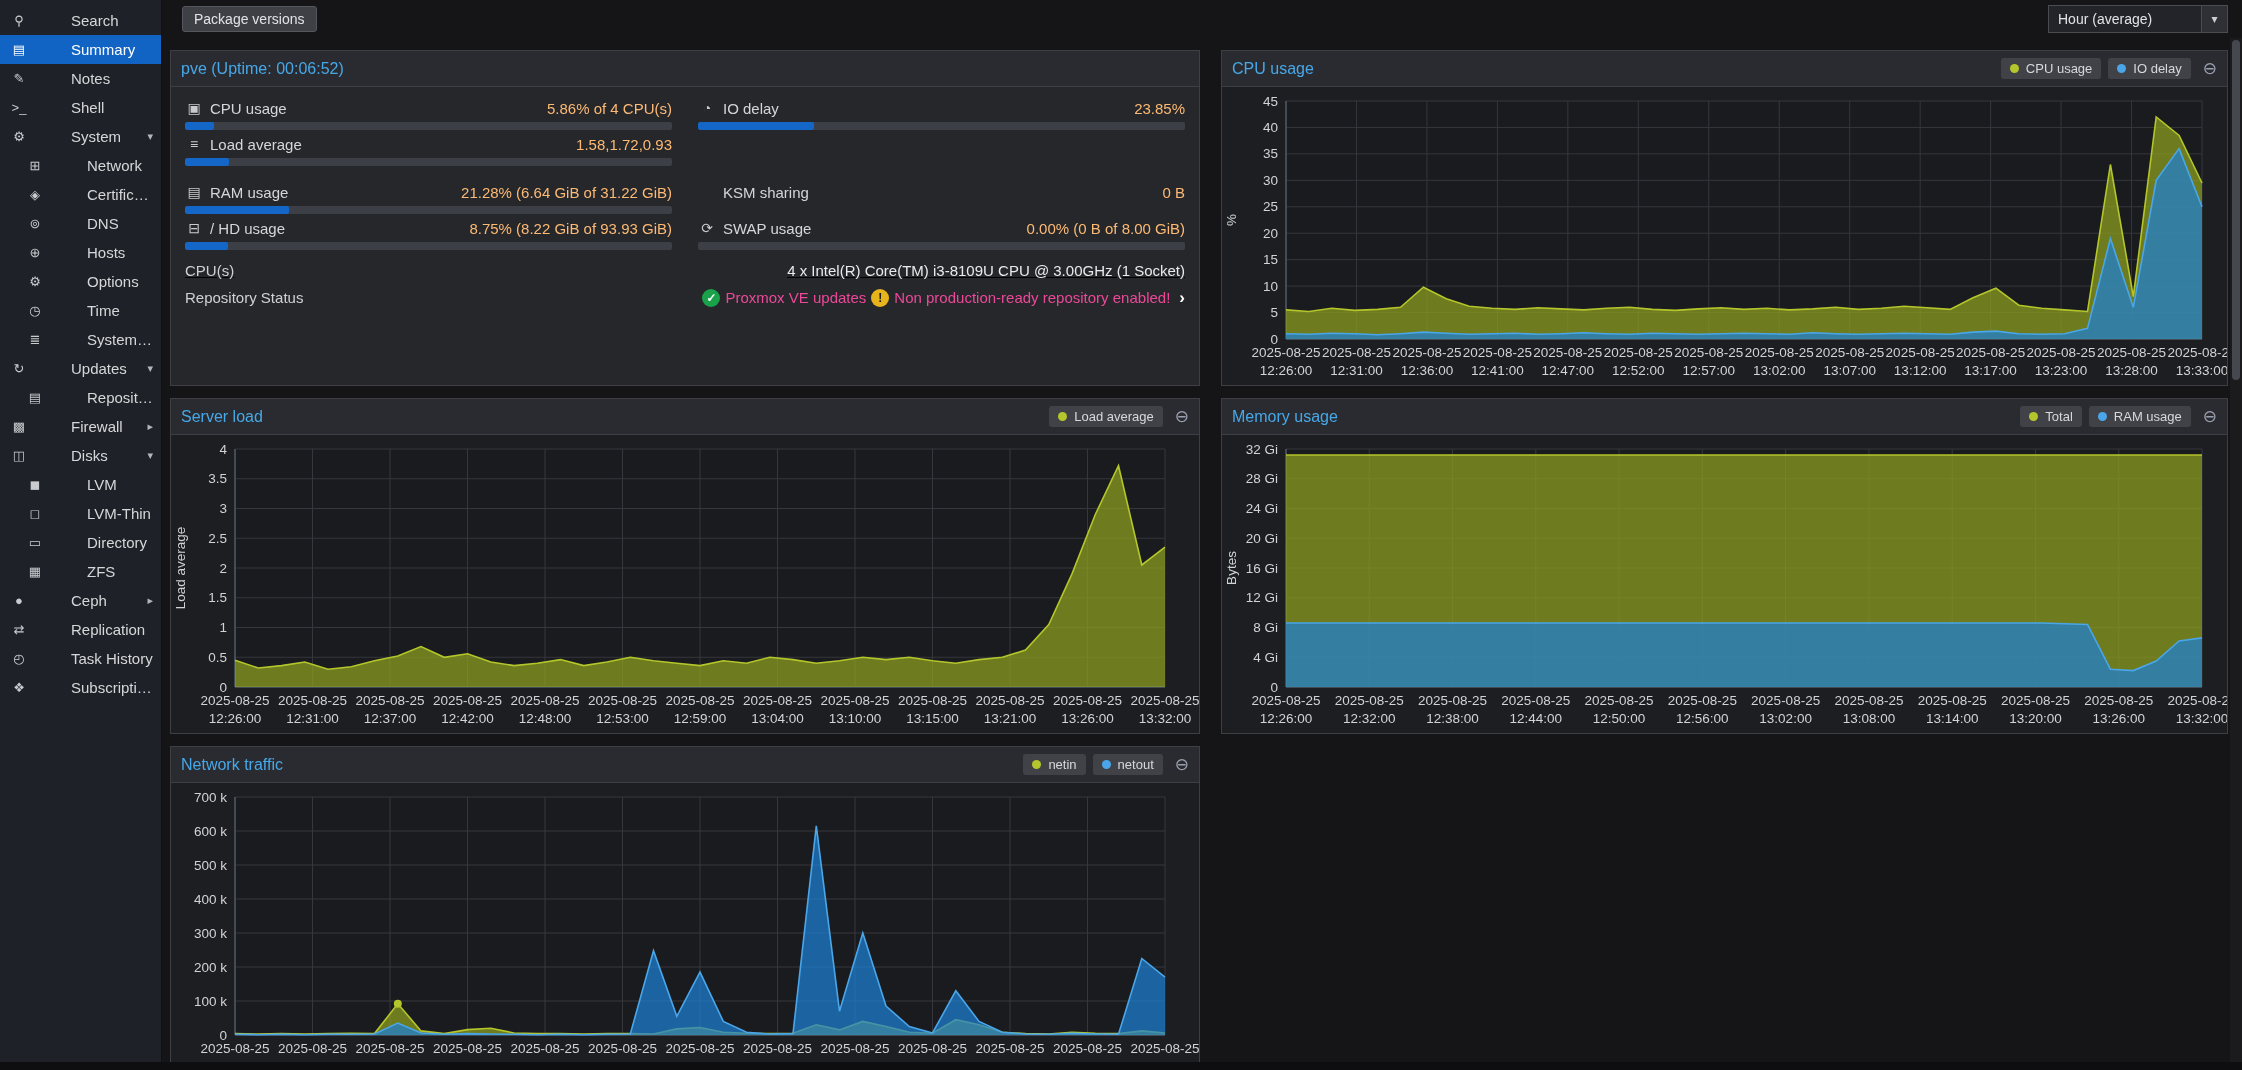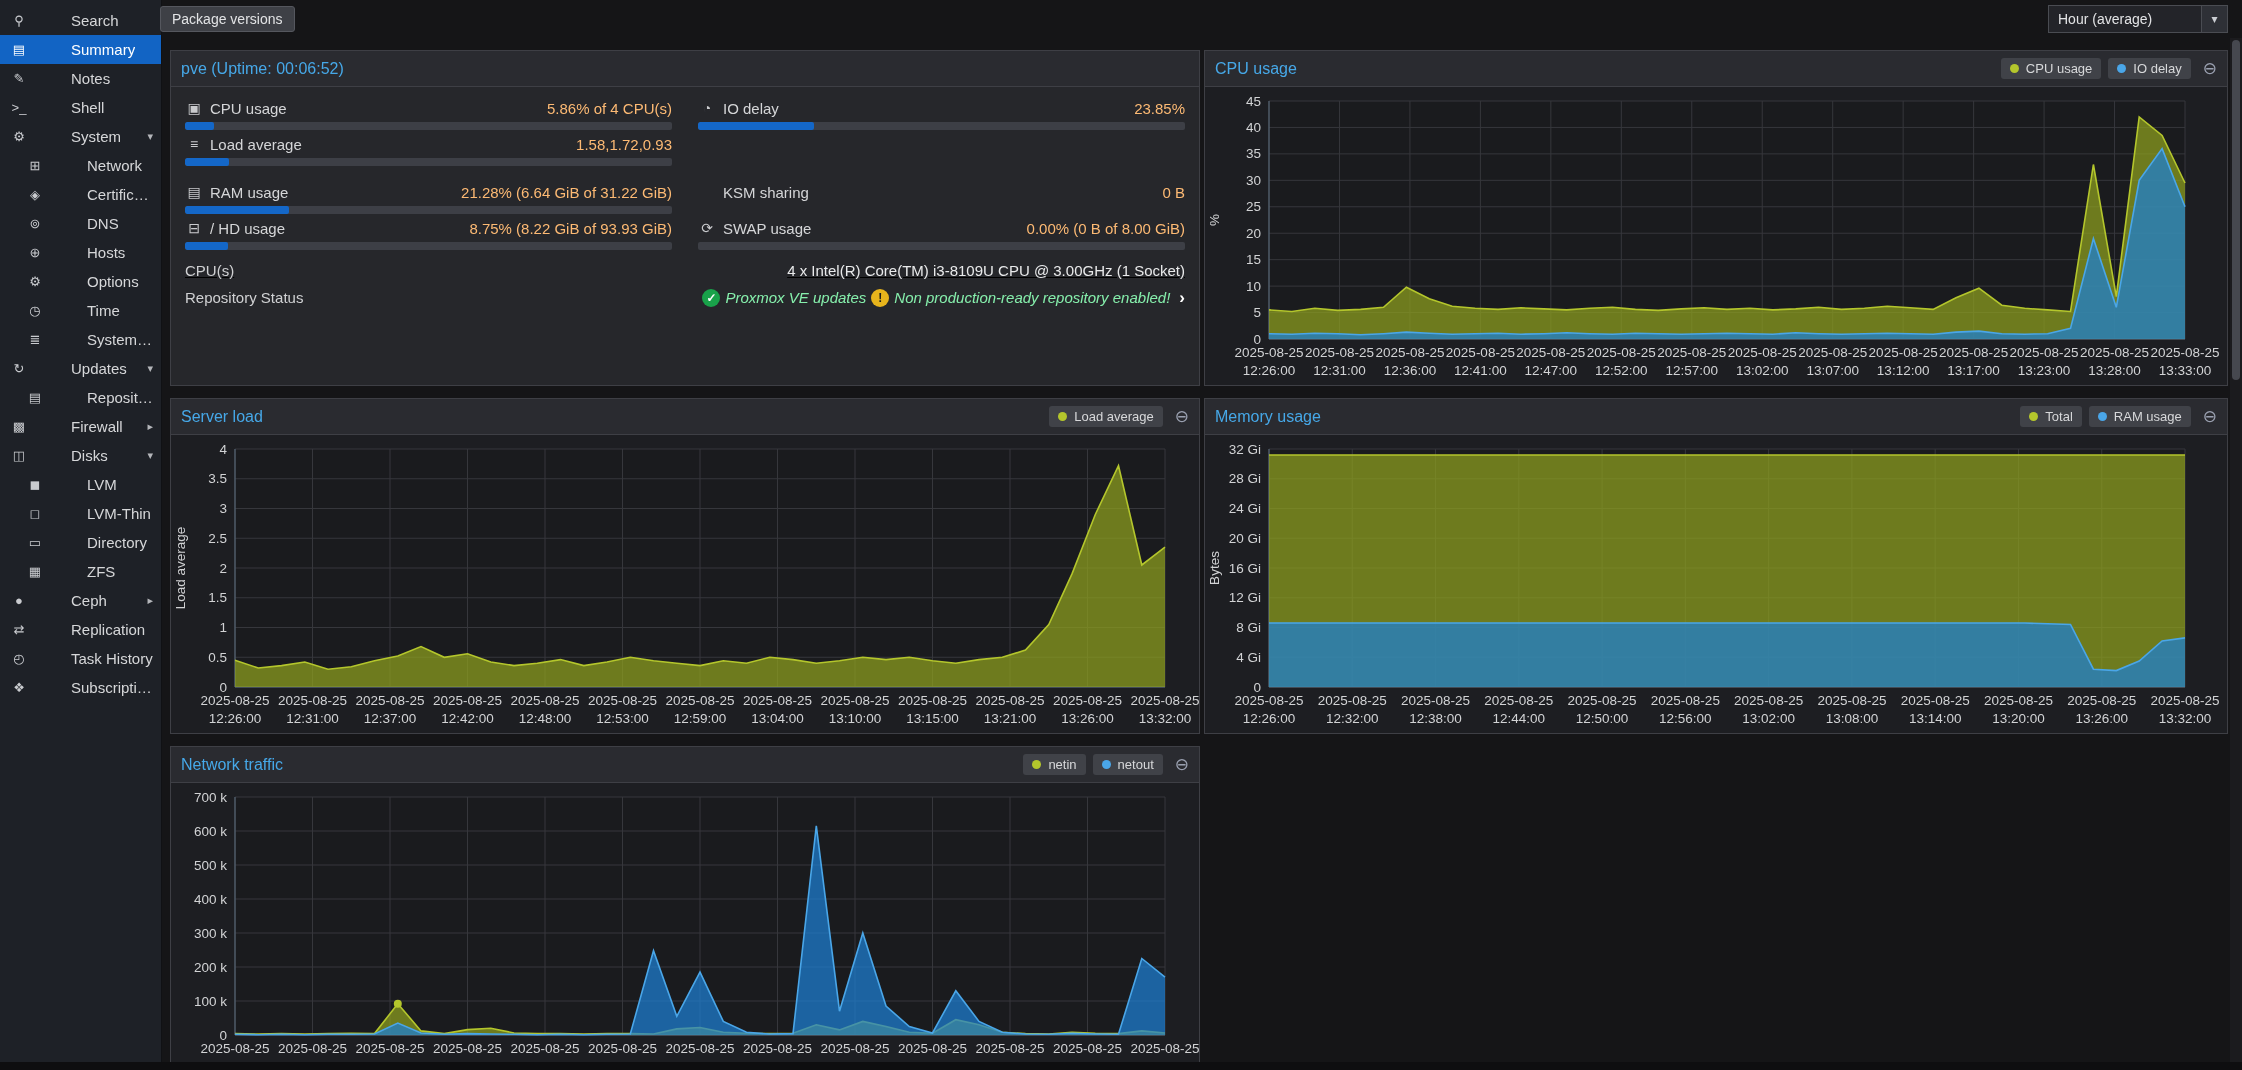--- a/index.html
+++ b/index.html
@@ -12,33 +12,33 @@
     padding-top:6px; border-right:1px solid #101114; }
   .side-item { display:flex; align-items:center; height:29px; padding-right:8px; gap:7px;
     color:#d6d7d9; font-size:15px; cursor:pointer; white-space:nowrap; }
   .side-item.selected { background:#1264c4; color:#ffffff; }
   .s-icon { width:18px; text-align:center; font-size:13px; color:#c9cbcf; flex:none; }
   .side-item.selected .s-icon { color:#ffffff; }
   .s-label { overflow:hidden; text-overflow:ellipsis;margin-left:36px; }
   .s-chev { margin-left:auto; font-size:11px; color:#b4b6ba; }
 
   
-  .toolbar { position:absolute; left:152px; right:0; top:0; height:38px; display:flex;
+  .toolbar { position:absolute; left:174px; right:0; top:0; height:38px; display:flex;
     align-items:center; padding:0 14px 0 8px; }
   .btn { background:#3e4046; border:1px solid #55575e; color:#e2e3e5; font-size:14px;
     padding:4px 11px; border-radius:3px; cursor:pointer; font-family:inherit; }
   .combo { margin-left:auto; width:180px; height:28px; background:#232429; border:1px solid #4a4c52;
     display:flex; align-items:center; padding-left:9px; font-size:14px; color:#e2e3e5; cursor:pointer; }
   .combo-arrow { margin-left:auto; width:26px; height:100%; display:flex; align-items:center;
     justify-content:center; background:#2e3036; border-left:1px solid #4a4c52; color:#cbced3; font-size:12px; }
 
   
   .content { position:absolute; left:170px; top:38px; right:14px; bottom:8px; overflow:hidden;
     display:flex; flex-direction:column; gap:12px; padding-top:12px; }
-  .row { display:flex; gap:4px; height:336px; flex:none; }
+  .row { display:flex; gap:21px; height:336px; flex:none; }
   .panel { background:#26272b; border:1px solid #3e3f45; display:flex; flex-direction:column; min-width:0; }
   .panel.leftcol { width:1030px; flex:none; }
   .panel.rightcol { flex:1; }
   .row-spacer { flex:1; }
   .phead { height:36px; flex:none; display:flex; align-items:center; gap:8px; padding:0 10px;
     background:#2a2b30; border-bottom:1px solid #3e3f45; }
   .ptitle { color:#46a8e8; font-size:16px; margin-right:auto; white-space:nowrap; }
   .legend { display:flex; gap:7px; }
   .pill { background:#404248; border-radius:3px; color:#d7d8da; font-size:13px; padding:3px 9px;
     display:flex; align-items:center; gap:7px; cursor:pointer; white-space:nowrap; }
@@ -61,21 +61,21 @@
   .fill { height:100%; background:#1467c8; border-radius:2px; width:0; }
   .inforows { margin-top:4px;text-decoration:underline; }
   .inforow { display:flex; align-items:center; height:27px; font-size:15px; }
   .ilabel { color:#d0d1d3; white-space:nowrap; }
   .ispacer { flex:1; }
   .ivalue { color:#e9eaeb; white-space:nowrap; }
   .okdot,.warndot { width:18px; height:18px; border-radius:50%; display:flex; align-items:center;
     justify-content:center; font-size:12px; font-weight:bold; flex:none; }
   .okdot { background:#19a24a; color:#fff; }
   .warndot { background:#e7b41c; color:#1c1c1c; }
-  .repotext { color:#86efac; margin:0 5px; white-space:nowrap;font-style:italic; }
+  .repotext { color:#ec4899; margin:0 5px; white-space:nowrap; }
   .repoarrow { color:#ffffff; font-weight:bold; font-size:17px; margin-left:4px; cursor:pointer; }
 
   
   .vscroll { position:absolute; right:0; top:38px; bottom:8px; width:12px; background:#1b1b1e; }
   .vthumb { position:absolute; top:2px; left:2px; right:2px; height:340px; background:#46484f; border-radius:5px; }
   .bottom-edge { position:absolute; left:0; right:0; bottom:0; height:8px; background:#0e0e10; }
 </style>
 </head>
 <body>
 

